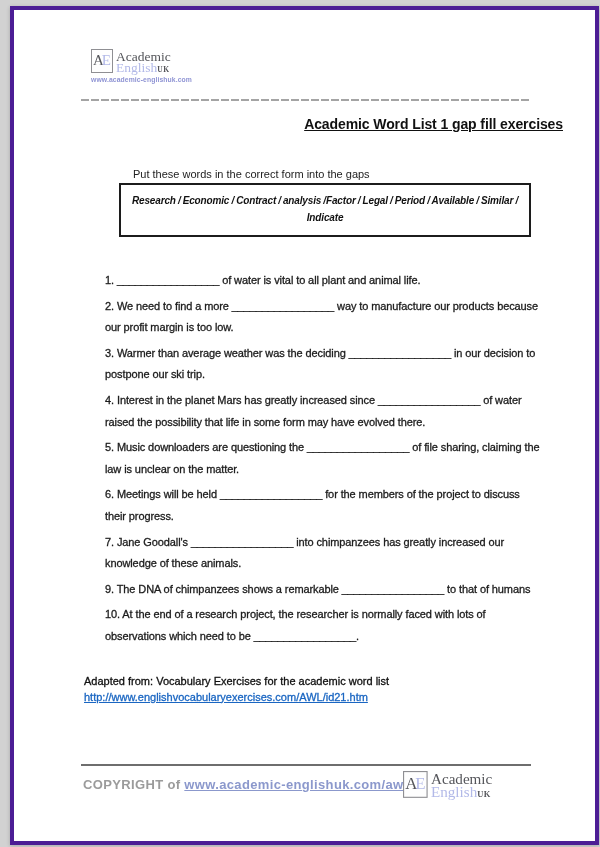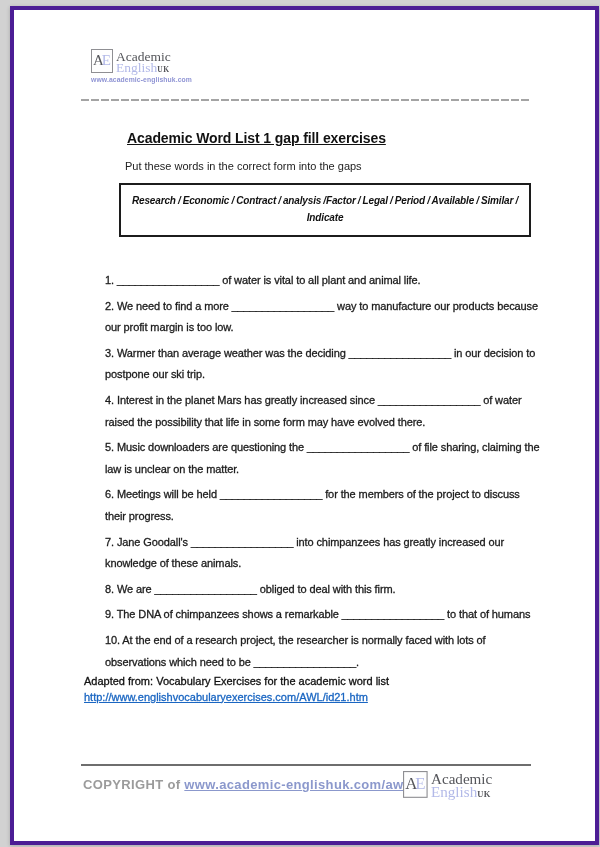--- a/index.html
+++ b/index.html
@@ -38,27 +38,27 @@
     font-size:6.8px; font-weight:bold; color:#8f94d4; letter-spacing:0.1px;
   }
   #footer-brand { left:389px; top:761px; transform:scale(1.12); transform-origin:left top; }
 
   .dashed-rule {
     position:absolute; left:67px; top:89px; width:450px; height:2px;
     background:repeating-linear-gradient(90deg,#a4a4a4 0 8px, transparent 8px 10px);
   }
 
   h1.doc-title {
-    position:absolute; left:97px; top:104px; width:450px; margin:16px;
-    text-align:left; font-size:14px; font-weight:bold; color:#111;
+    position:absolute; left:97px; top:104px; width:450px; margin:2px;
+    text-align:right; font-size:14px; font-weight:bold; color:#111;
     text-decoration:underline; letter-spacing:-0.1px;
   }
 
   .instruction {
-    position:absolute; left:107px; top:146px; margin:4px;
+    position:absolute; left:107px; top:146px; margin:12px;
     font-size:11px; color:#222;
   }
 
   .word-box {
     position:absolute; left:105px; top:173px; width:400px; height:43px;
     border:2px solid #1c1c1c; padding:7px 4px 0;
     text-align:center; font-weight:bold; font-size:10px; line-height:17px;
     color:#111; letter-spacing:-0.15px; word-spacing:-0.5px;font-style:italic;
   }
 
@@ -114,21 +114,20 @@
   </div>
 
   <div class="sentences">
     <p>1. _________________ of water is vital to all plant and animal life.</p>
     <p>2. We need to find a more _________________ way to manufacture our products because our profit margin is too low.</p>
     <p>3. Warmer than average weather was the deciding _________________ in our decision to postpone our ski trip.</p>
     <p>4. Interest in the planet Mars has greatly increased since _________________ of water raised the possibility that life in some form may have evolved there.</p>
     <p>5. Music downloaders are questioning the _________________ of file sharing, claiming the law is unclear on the matter.</p>
     <p>6. Meetings will be held _________________ for the members of the project to discuss their progress.</p>
     <p>7. Jane Goodall's _________________ into chimpanzees has greatly increased our knowledge of these animals.</p>
-    <p>8. We are _________________ obliged to deal with this firm.</p>
     <p>9. The DNA of chimpanzees shows a remarkable _________________ to that of humans</p>
     <p>10. At the end of a research project, the researcher is normally faced with lots of observations which need to be _________________.</p>
   </div>
 
   <div class="source">
     <div>Adapted from: Vocabulary Exercises for the academic word list</div>
     <a>http://www.englishvocabularyexercises.com/AWL/id21.htm</a>
   </div>
 
   <div class="footer-rule"></div>

